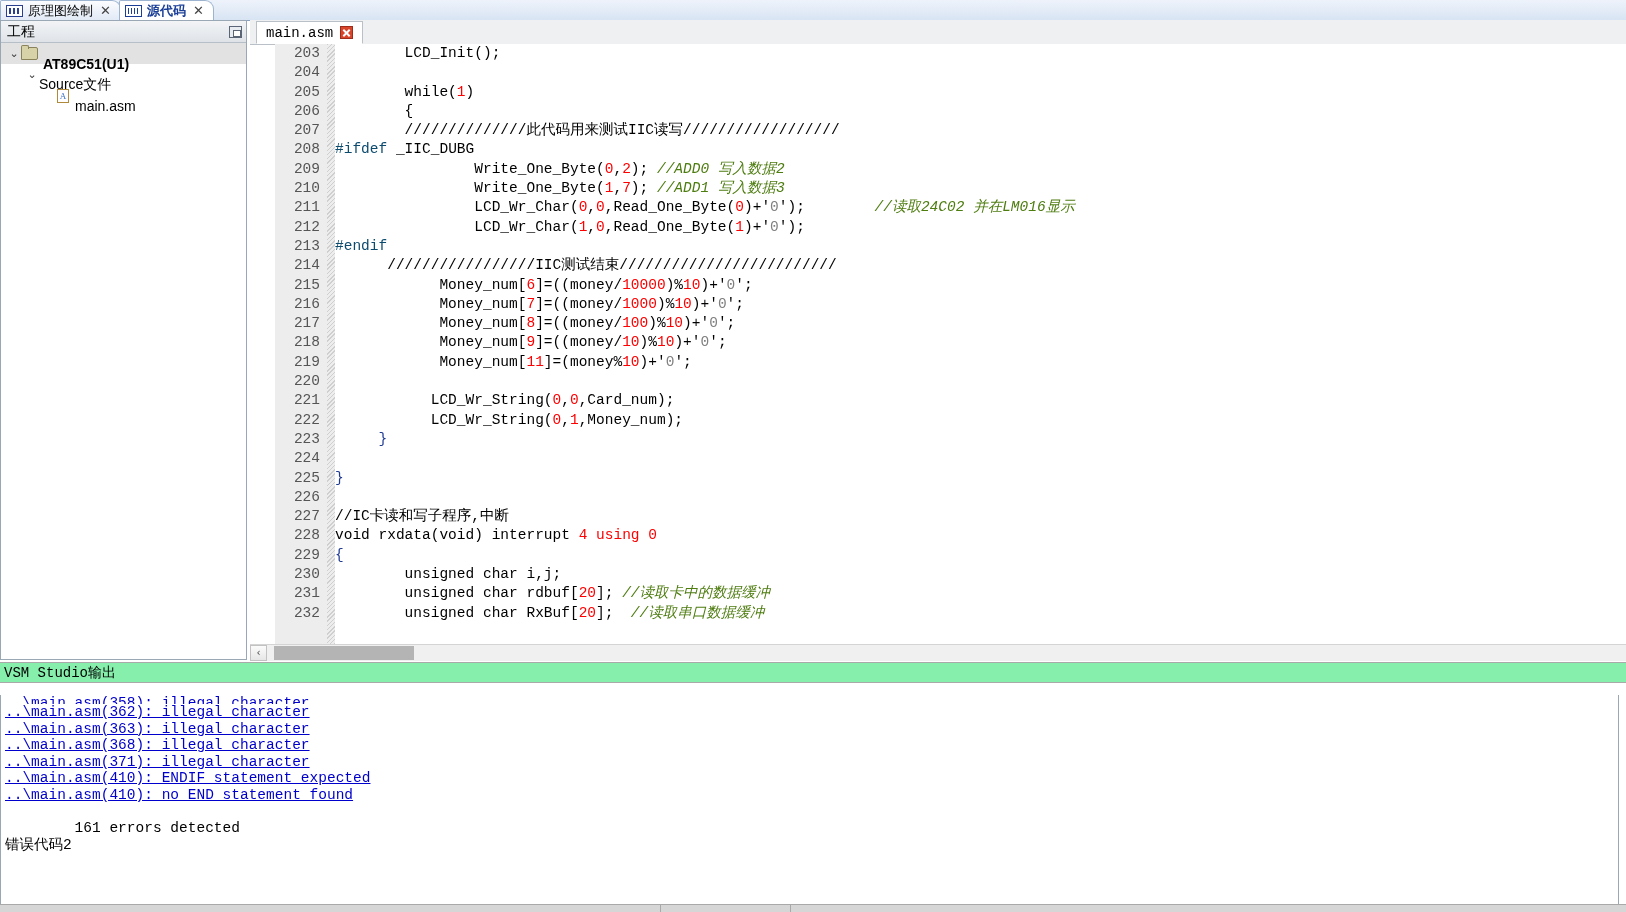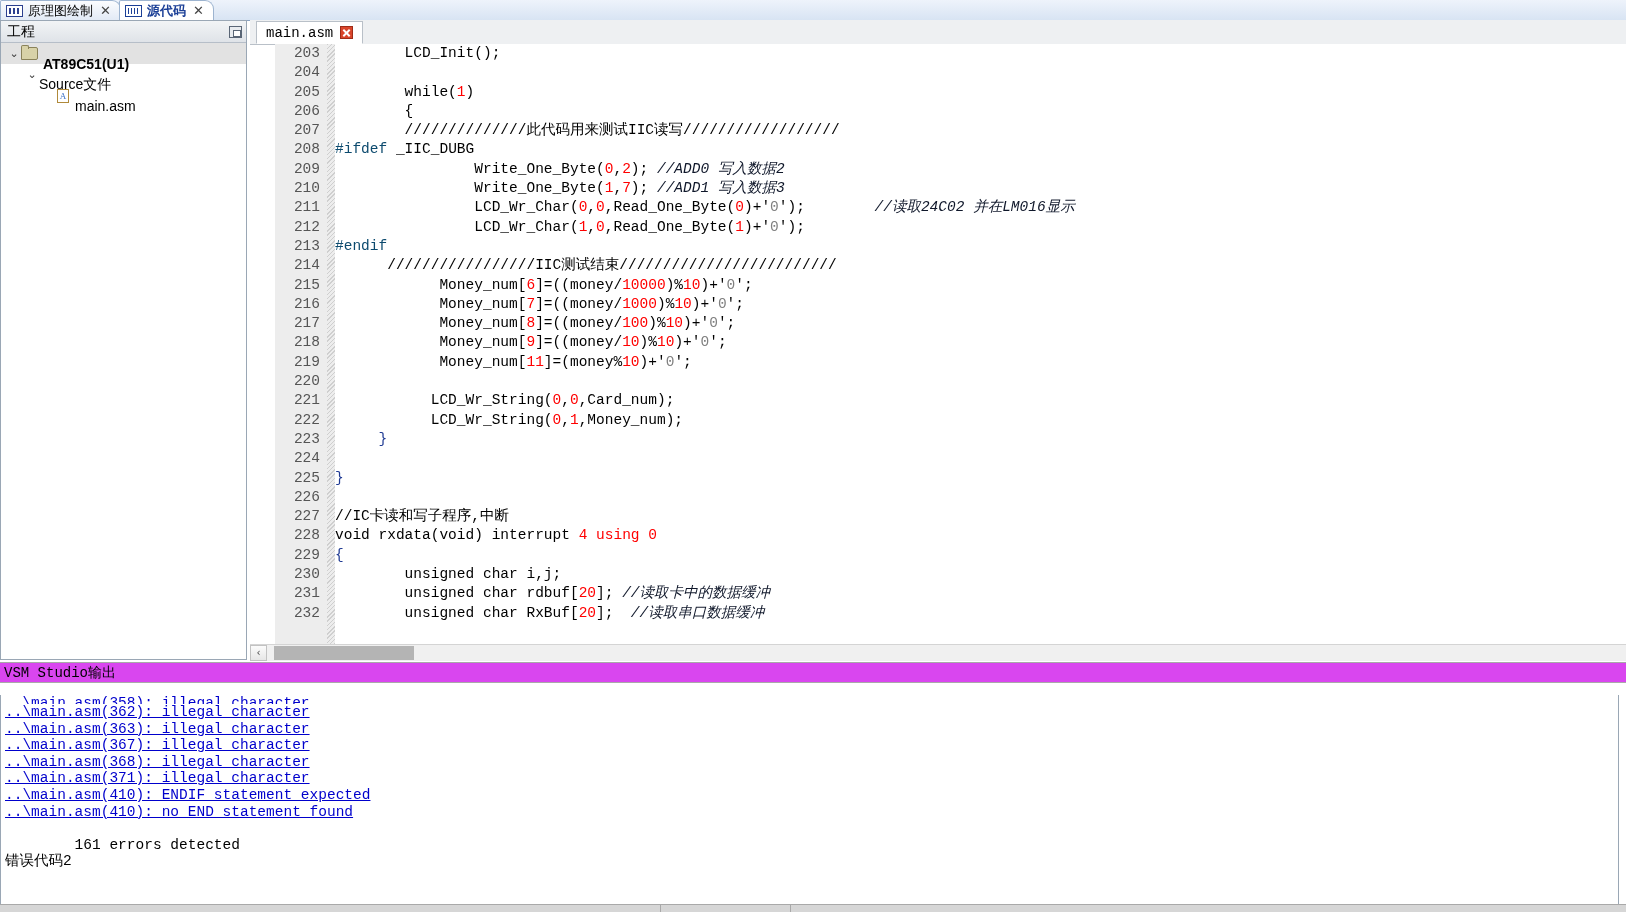--- a/index.html
+++ b/index.html
@@ -132,21 +132,21 @@
   }
   .gl{height:19.3px;padding-right:7px;box-sizing:border-box;font-size:14.5px;}
   #codelines{
     position:absolute;left:60px;top:0;width:1316px;height:600px;
     white-space:pre;color:#000;
   }
   .cl{height:19.3px;}
   .kw{color:#0c4a6e;}
   .num{color:#ff0000;}
   .str{color:#808080;}
-  .cmt{color:#0f172a;font-style:italic;font-family:Liberation Mono, monospace;}
+  .cmt{color:#4d7c0f;font-style:italic;font-family:Liberation Mono, monospace;}
   .cmtb{color:#000000;}
   .brc{color:#1f3a93;}
   #hscroll{
     position:absolute;left:0;top:624px;width:1376px;height:16px;
     background:#f0f0f0;border-top:1px solid #d4d4d4;
   }
   #hsleft{
     position:absolute;left:0;top:0;width:17px;height:16px;
     background:linear-gradient(#fbfbfb,#e6e6e6);border:1px solid #c2c2c2;
     box-sizing:border-box;color:#444;font-size:10px;text-align:center;line-height:14px;
@@ -155,21 +155,21 @@
   #hsthumb{
     position:absolute;left:24px;top:1px;width:140px;height:14px;
     background:#b4b4b4;
   }
   
   #outpanel{
     position:absolute;left:0;top:662px;width:1626px;height:250px;
     background:#fff;
   }
   #outhdr{
-    height:21px;background:#d946ef;border-top:1px solid #a9a9a9;border-bottom:1px solid #a9a9a9;
+    height:21px;background:#86efac;border-top:1px solid #a9a9a9;border-bottom:1px solid #a9a9a9;
     display:flex;align-items:center;padding-left:4px;box-sizing:border-box;
     font-family:"Liberation Mono","DejaVu Sans Mono",monospace;font-size:14px;
   }
   #outbody{
     position:absolute;left:0;top:33px;width:1619px;height:213px;
     background:#fff;border:1px solid #9aa7b5;border-top:none;box-sizing:border-box;
     overflow:hidden;
     font-family:"Liberation Mono","DejaVu Sans Mono",monospace;font-size:14.5px;
     line-height:16.6px;padding-left:4px;
   }
@@ -273,21 +273,20 @@
 </div>
 
 <div id="outpanel">
   <div id="outhdr">
     <span>VSM Studio输出</span>
   </div>
   <div id="outbody">
       <div class="errline clip">..\main.asm(358): illegal character</div>
       <div class="errline">..\main.asm(362): illegal character</div>
       <div class="errline">..\main.asm(363): illegal character</div>
-      <div class="errline">..\main.asm(367): illegal character</div>
       <div class="errline">..\main.asm(368): illegal character</div>
       <div class="errline">..\main.asm(371): illegal character</div>
       <div class="errline">..\main.asm(410): ENDIF statement expected</div>
       <div class="errline">..\main.asm(410): no END statement found</div>
       <div class="plainline"></div>
       <div class="plainline">        161 errors detected</div>
       <div class="plainline">错误代码2</div>
     </div>
 </div>
 

